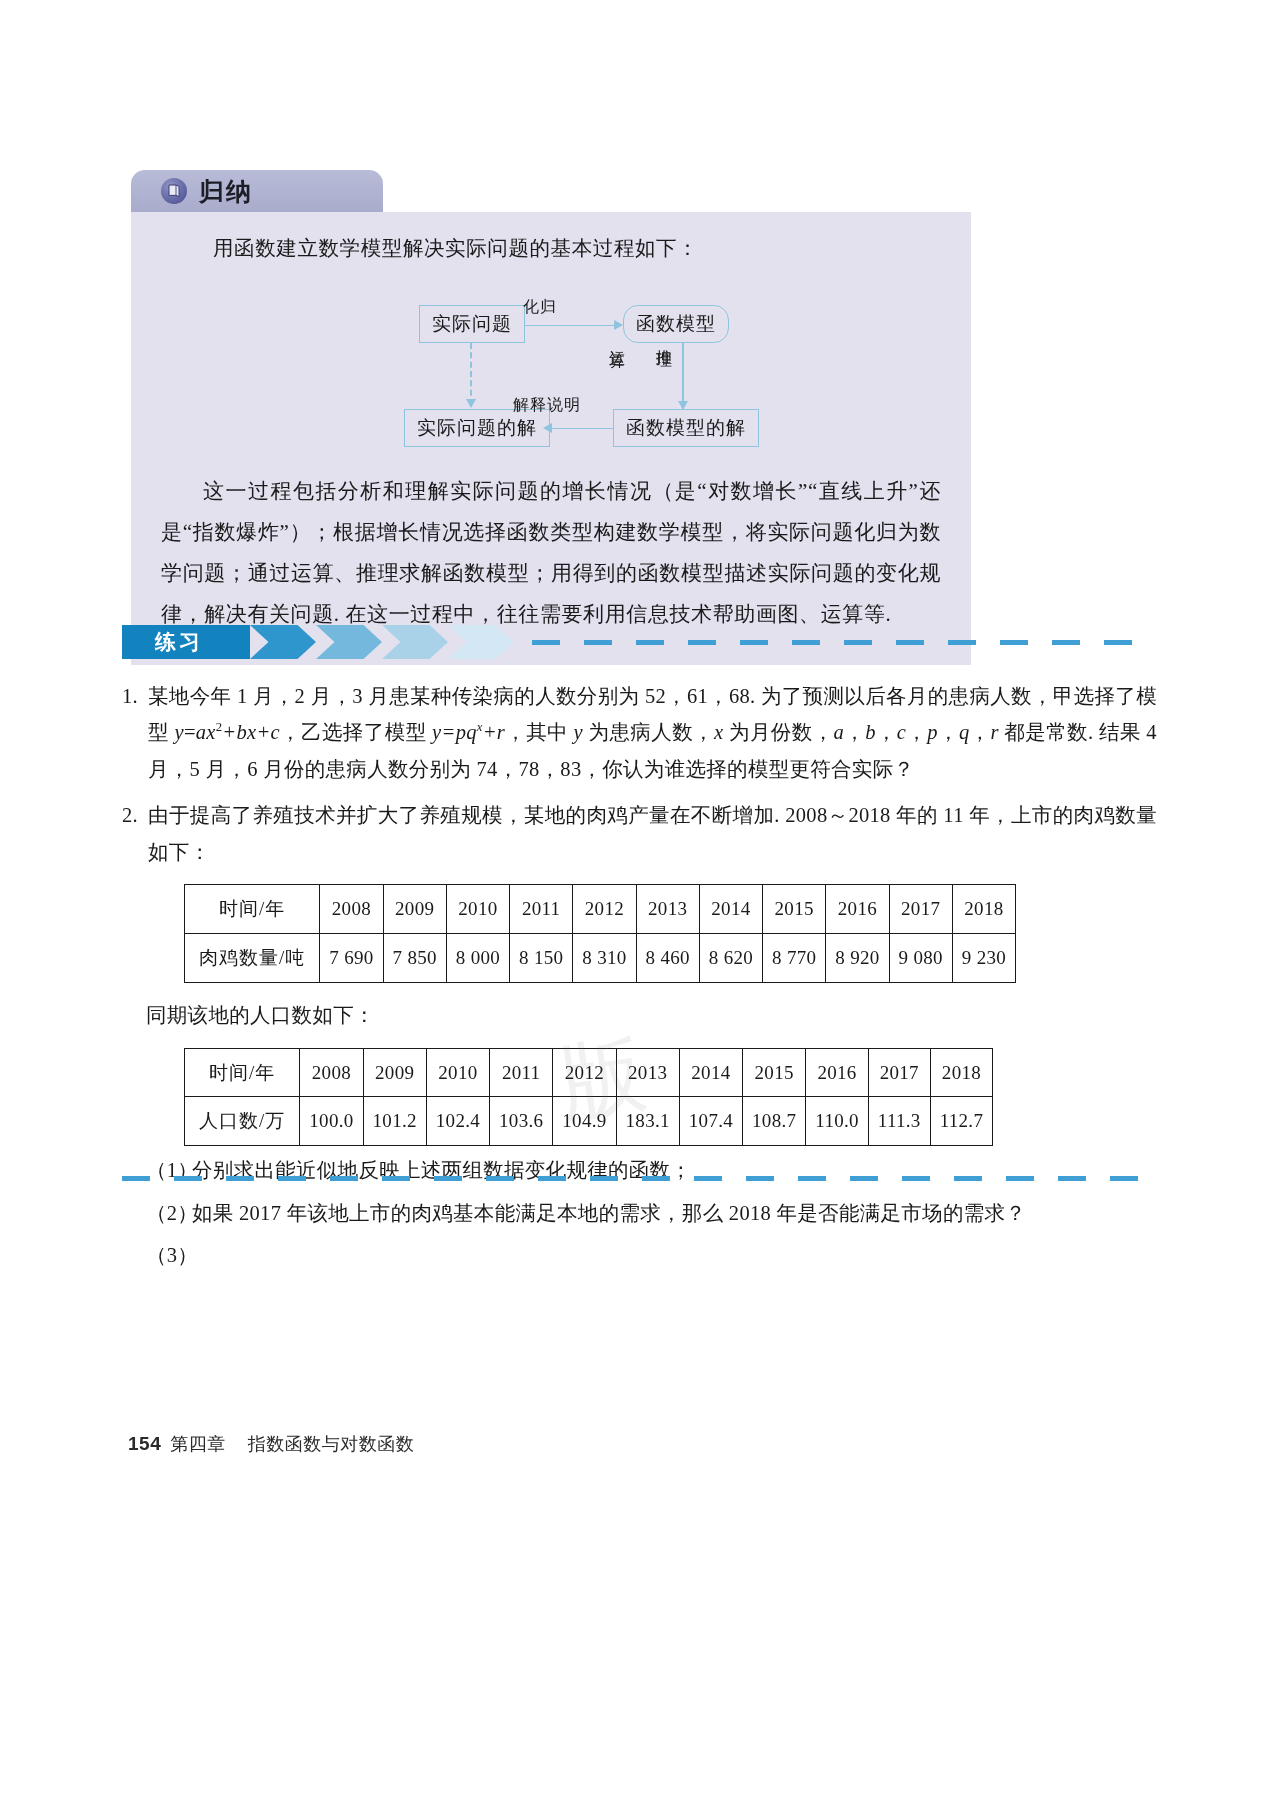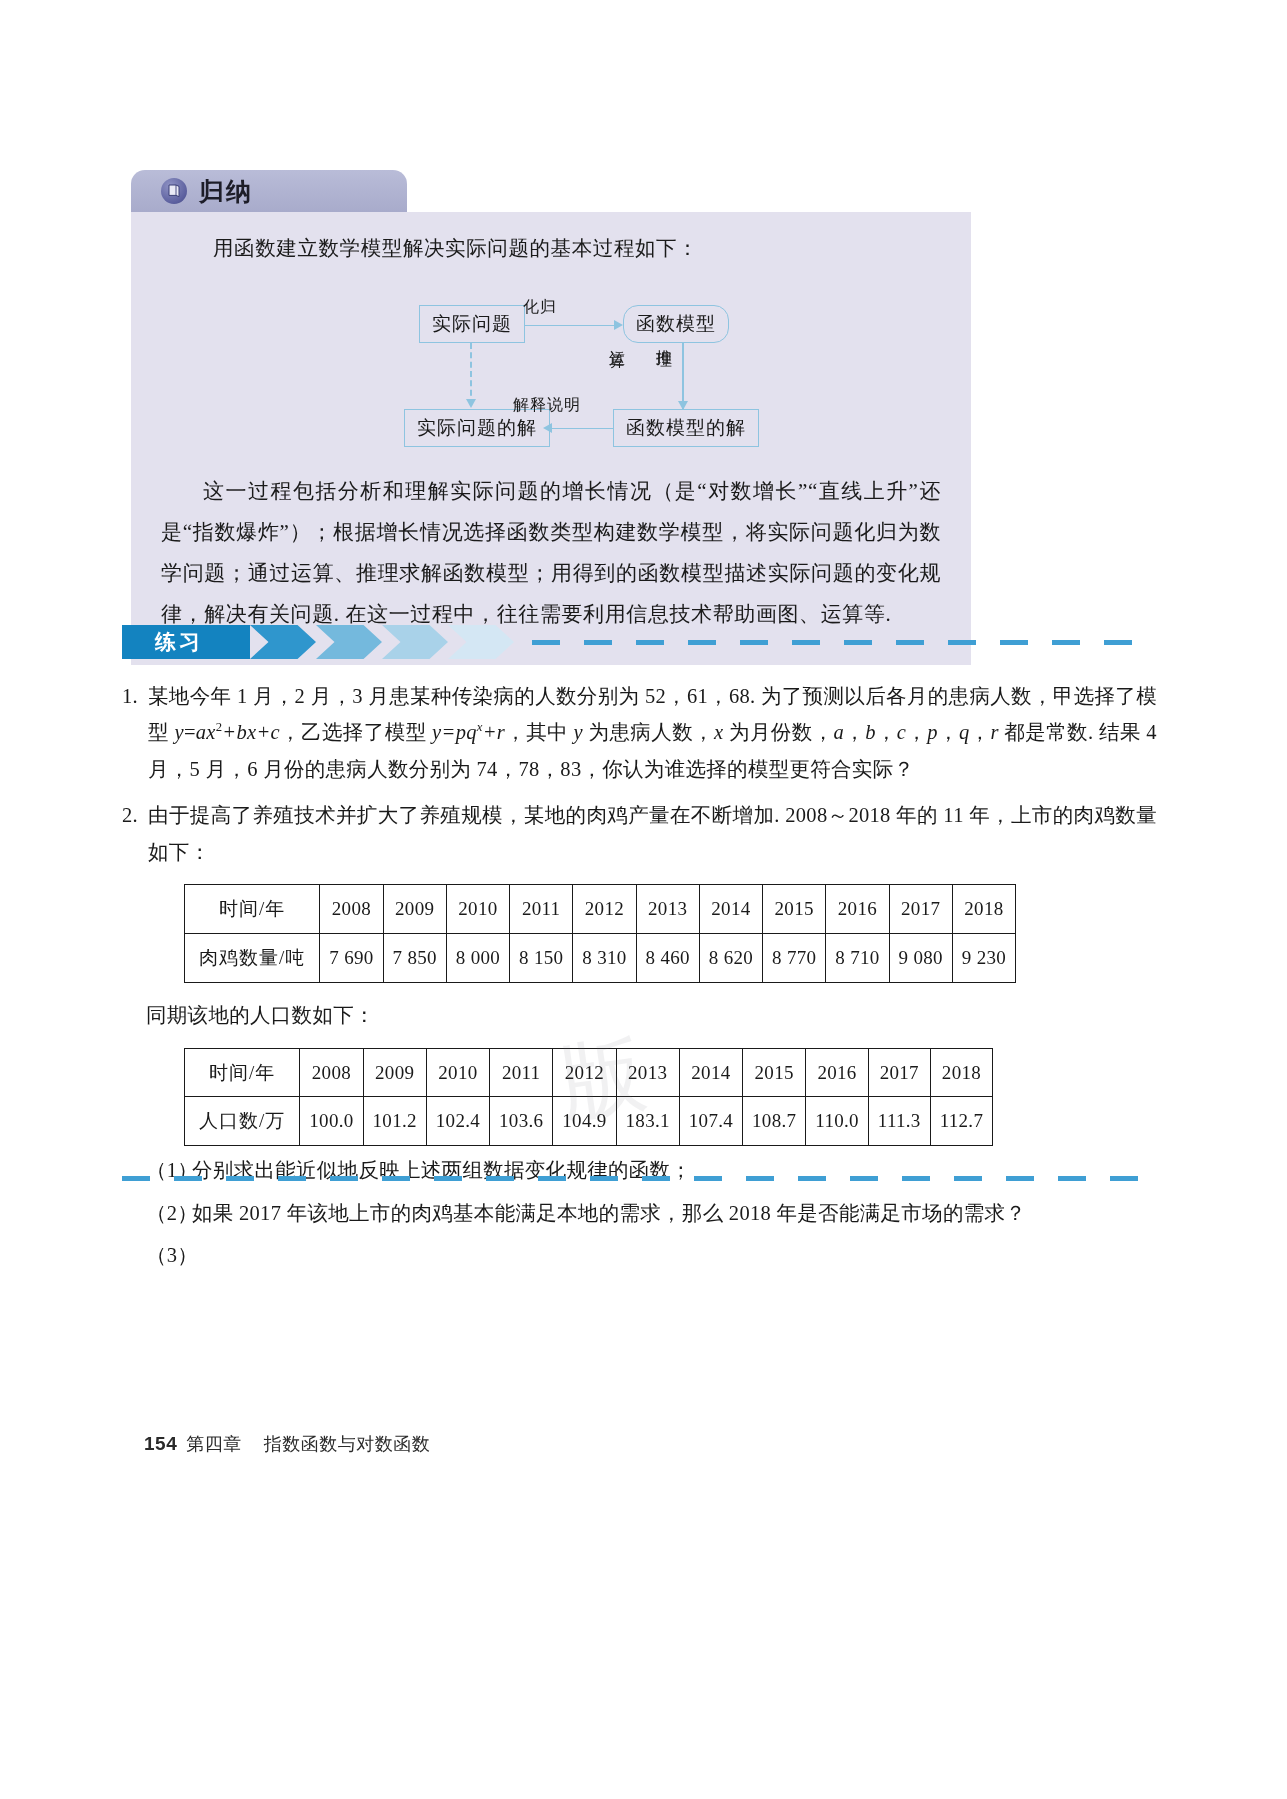--- a/index.html
+++ b/index.html
@@ -18,21 +18,21 @@
 
   
   #summary-block {
     position: absolute;
     left: 131px;
     top: 170px;
     width: 840px;
   }
   #summary-tab {
     position: relative;
-    width: 276px;
+    width: 252px;
     height: 42px;
     background: linear-gradient(180deg, #b9bcd8 0%, #a8abcb 100%);
     border-radius: 14px 14px 0 0;
     display: flex;
     align-items: center;
     padding-left: 30px;
     box-sizing: border-box;
   }
   #summary-tab .book-icon {
     width: 26px;
@@ -287,21 +287,20 @@
     color: #2a2a2a;
     display: flex;
     align-items: baseline;
     letter-spacing: 0.5px;
   }
   #page-footer .pg-num {
     font-weight: bold;
     font-size: 19px;
     margin-right: 9px;
     font-family: "Liberation Sans", sans-serif;
-    margin-left: 16px;
   }
   #page-footer .ch-name { margin-right: 22px; }
 </style>
 </head>
 <body>
 
 <div id="summary-block">
 
   <div id="summary-tab">
     <span class="book-icon">
@@ -396,21 +395,21 @@
       <tr>
         <td class="rowhead">肉鸡数量/吨</td>
         <td>7 690</td>
         <td>7 850</td>
         <td>8 000</td>
         <td>8 150</td>
         <td>8 310</td>
         <td>8 460</td>
         <td>8 620</td>
         <td>8 770</td>
-        <td>8 710</td>
+        <td>8 920</td>
         <td>9 080</td>
         <td>9 230</td>
       </tr>
     </tbody>
       </table>
   </div>
 
   <div class="sub-note">同期该地的人口数如下：</div>
 
   <div class="data-table-wrap">

